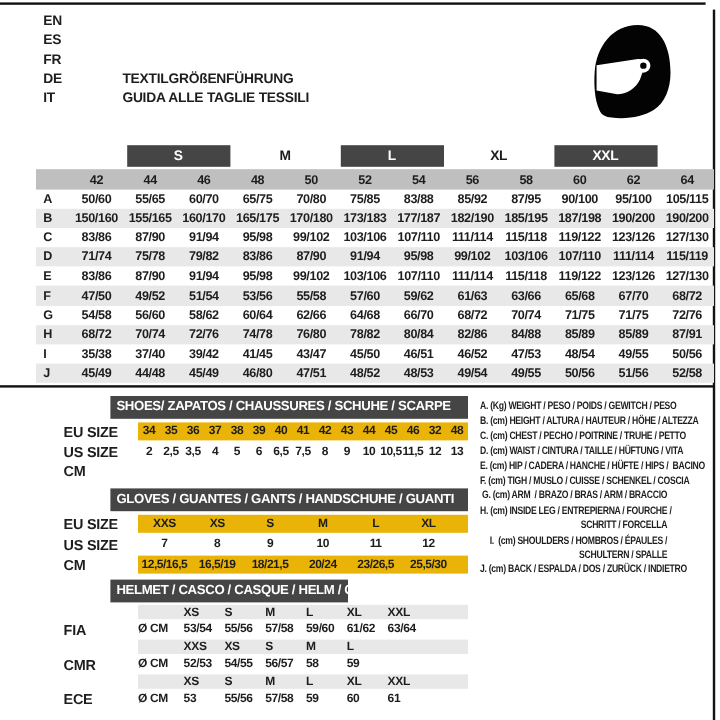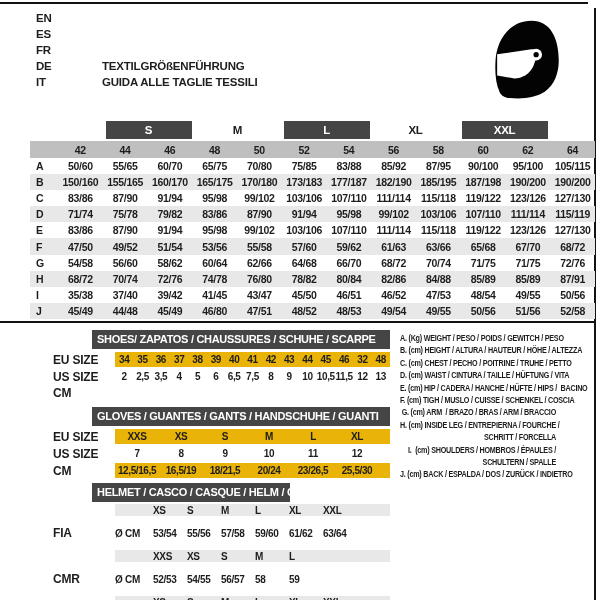--- a/index.html
+++ b/index.html
@@ -44,21 +44,21 @@
   .srow{display:flex;align-items:center;margin-bottom:2px;}
   .slabel{flex:0 0 62px;font-size:12px;letter-spacing:-0.2px;margin-left:23px;}
   .sdata{flex:1;display:flex;height:15px;align-items:center;}
   .sdata.shaded{background:#eab308;}
   .scell{flex:1 1 0%;text-align:center;font-size:10px;letter-spacing:-0.4px;white-space:nowrap;}
   
   .sdata.gloves .scell{flex:0 0 44px;}
   
   .hdata{flex:1;display:flex;align-items:center;}
   .hdata.sizesrow{height:12px;background:#e8e8e8;}
-  .hdata.valuesrow{height:32px;}
+  .hdata.valuesrow{height:15px;}
   .hrow-sizes{margin-bottom:1px;}
   .hrow-values{margin-bottom:1px;}
   .hcell{flex:0 0 34px;text-align:left;font-size:10px;letter-spacing:-0.3px;white-space:nowrap;}
   .hcell.unit{flex:0 0 38px;}
 
   
   #legend{left:400px;top:332px;width:195px;text-align:right;}
   .legend-item{font-size:9px;line-height:12.4px;letter-spacing:-0.3px;white-space:pre;
     transform:scaleX(0.8);transform-origin:0 50%;}
 </style>

